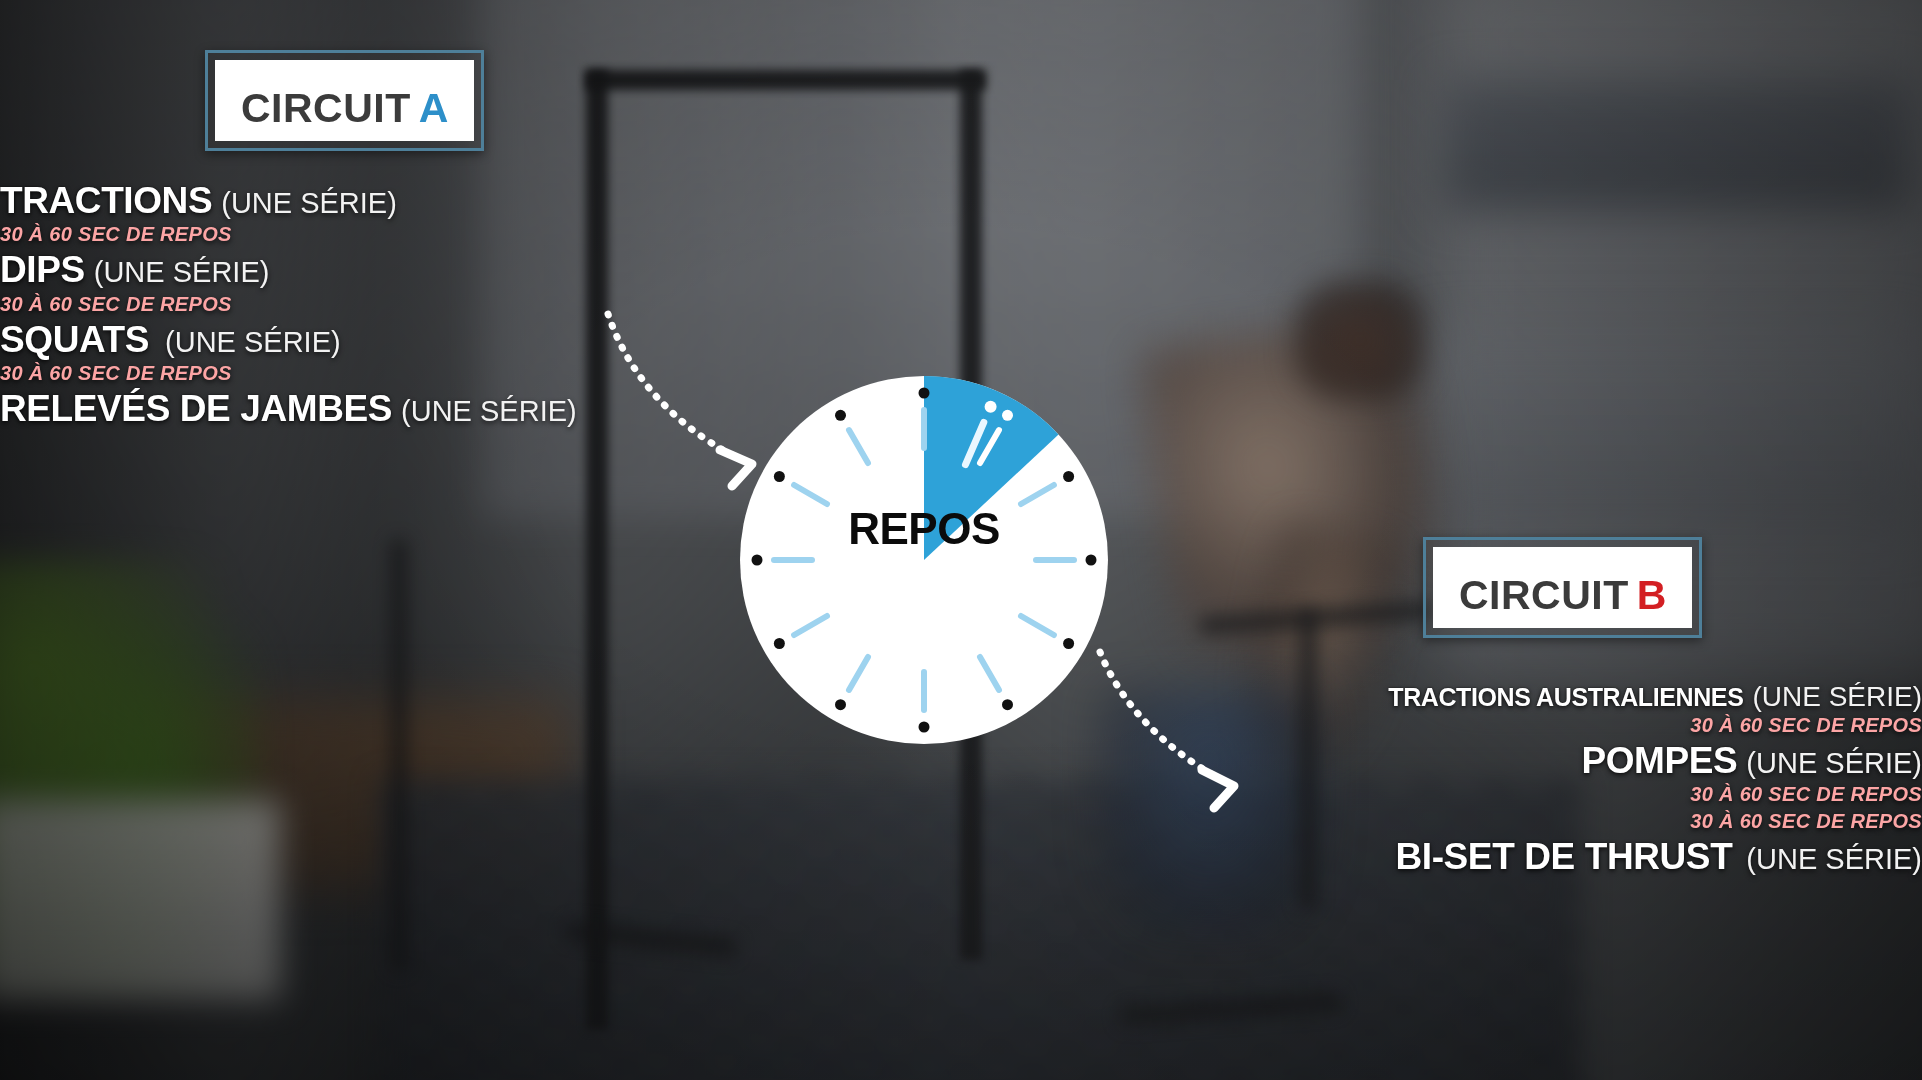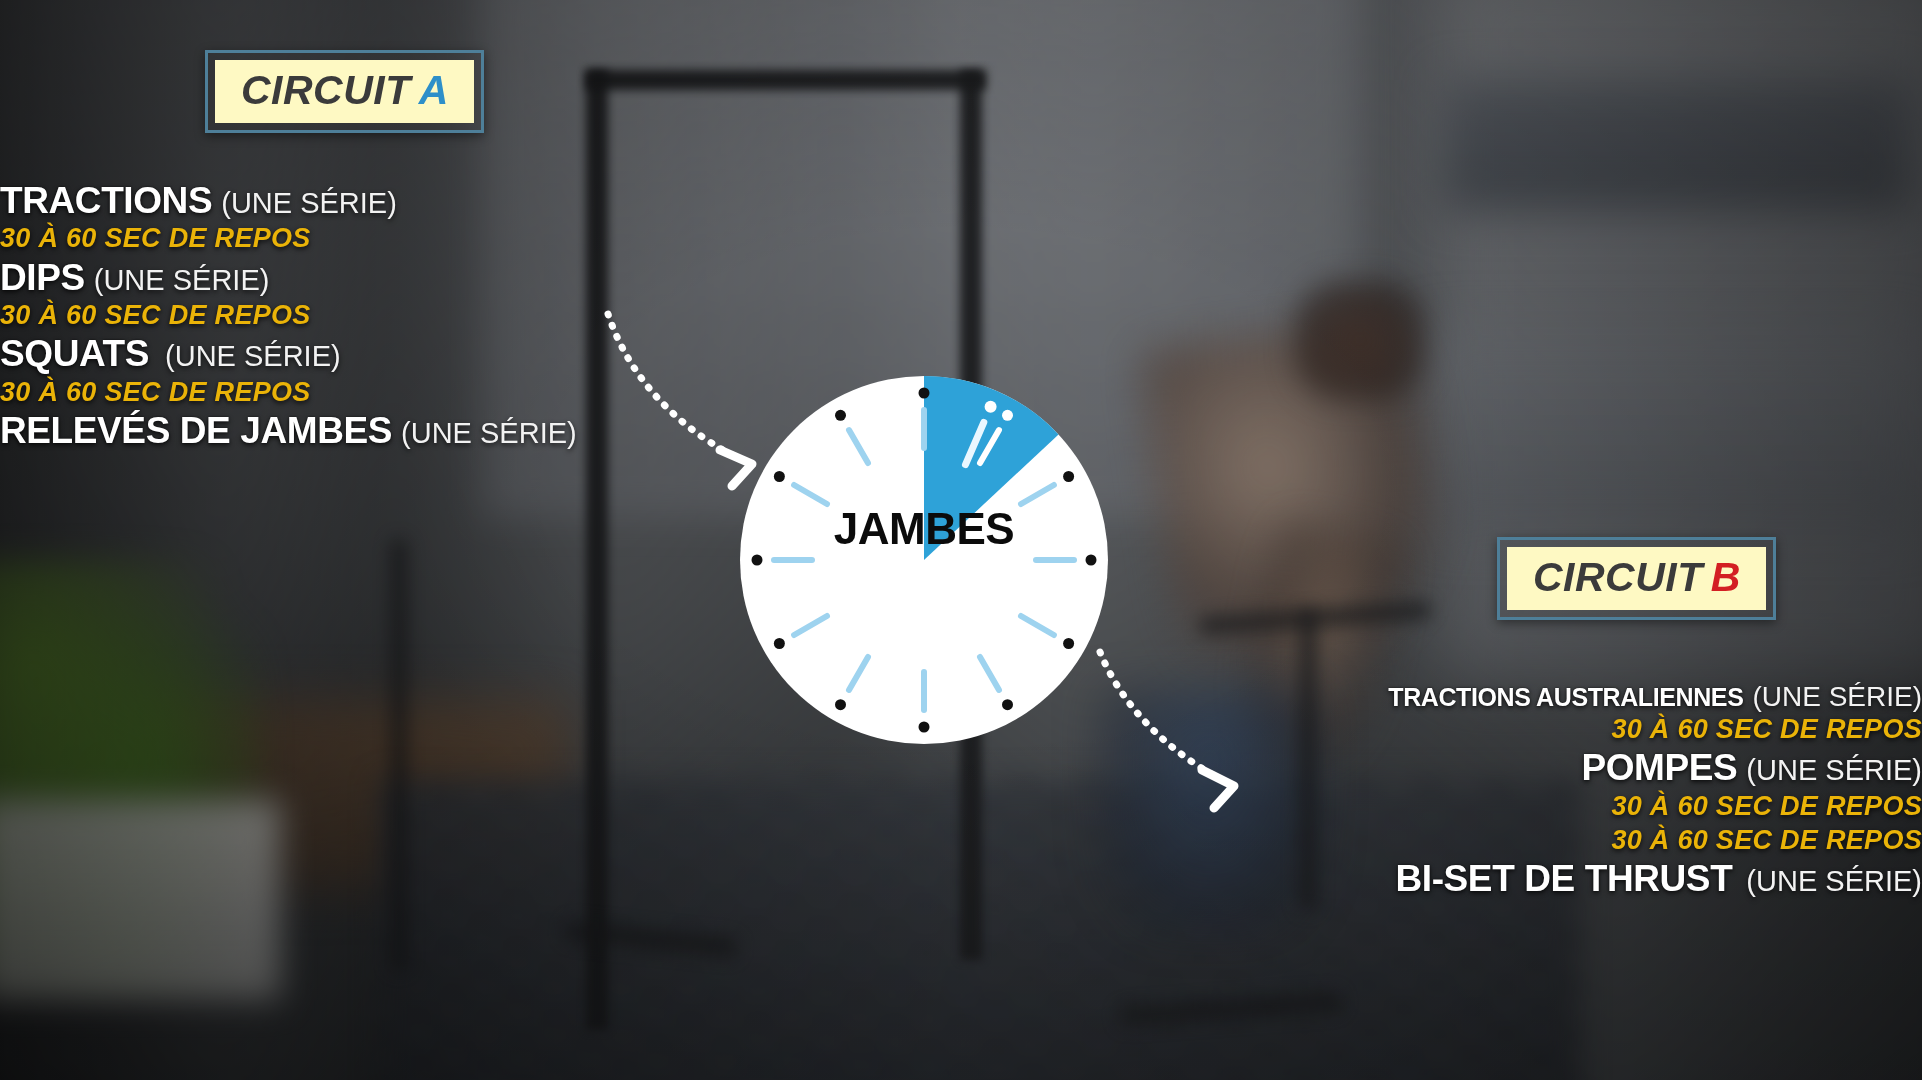--- a/index.html
+++ b/index.html
@@ -166,43 +166,42 @@
   }
 
   
   .badge {
     position: absolute;
     border: 3px solid #4e7f99;
     padding: 7px;
     box-shadow: 0 3px 10px rgba(0,0,0,.45);
   }
   .badge-inner {
-    background: #fef9c3;
-    padding: 10px 26px 12px 26px;
+    background: #ffffff;
+    padding: 28px 26px 12px 26px;
     white-space: nowrap;
-    font-style: italic;
   }
   .badge-text {
     font-family: "Liberation Sans", sans-serif;
     font-weight: bold;
     font-size: 41px;
     letter-spacing: .5px;
     color: #3b3b3b;
     line-height: 1;
     display: inline;
   }
   .badge-letter {
     font-weight: bold;
     font-size: 41px;
     line-height: 1;
     display: inline;
     margin-left: 8px;
   }
   #badge-a { left: 205px; top: 50px; }
-  #badge-b { left: 1497px; top: 537px; }
+  #badge-b { left: 1423px; top: 537px; }
 
   
   .circuit-list {
     position: absolute;
     line-height: 1.04;
   }
   #list-a { left: 0px; top: 182px; width: 672px; text-align: left; }
   #list-b { left: 1240px; top: 682px; width: 682px; text-align: right; }
 
   .ex-row {
@@ -226,22 +225,22 @@
     text-shadow: 0 2px 5px rgba(0,0,0,.75);
   }
   .rest-row {
     white-space: nowrap;
     margin: 3px 0 5px 0;
   }
   .rest-text {
     font-family: "Liberation Sans", sans-serif;
     font-weight: bold;
     font-style: italic;
-    font-size: 27px;
-    color: #eab308;
+    font-size: 20px;
+    color: #fca5a5;
     letter-spacing: .3px;
     text-shadow: 0 2px 5px rgba(0,0,0,.8);
   }
   
   #list-a .ex-row { margin-bottom: 0px; }
   #list-a .rest-row { margin: 4px 0 6px 0; }
   #list-b .rest-row { margin: 4px 0 6px 0; }
 
   
   #clock {
@@ -394,21 +393,21 @@
           <circle cx="17" cy="184.00000000000003" r="5.5" fill="#111111"></circle>
           <line x1="34" y1="184.00000000000003" x2="72" y2="184" stroke="#9ed3ef" stroke-width="6" stroke-linecap="round"></line>
           <circle cx="39.37375756799875" cy="100.49999999999999" r="5.5" fill="#111111"></circle>
           <line x1="54.0961894323342" y1="108.99999999999999" x2="87.00515477614287" y2="127.99999999999999" stroke="#9ed3ef" stroke-width="6" stroke-linecap="round"></line>
           <circle cx="100.49999999999993" cy="39.37375756799878" r="5.5" fill="#111111"></circle>
           <line x1="108.99999999999993" y1="54.096189432334256" x2="127.99999999999994" y2="87.0051547761429" stroke="#9ed3ef" stroke-width="6" stroke-linecap="round"></line>
           <circle cx="250.59109451051614" cy="30.850967577684287" r="6" fill="#ffffff"></circle>
           <line x1="243.81236033878693" y1="46.440988842231405" x2="225.4699031682256" y2="88.6257522639471" stroke="#eaf7ff" stroke-width="7" stroke-linecap="round"></line>
         </g>
     </svg>
-    <div class="clock-label" id="clock-line1">JAMBES</div>
+    <div class="clock-label" id="clock-line1">REPOS</div>
   </div>
 
   <svg class="arrow-svg" id="arrow-left" width="220" height="200" viewBox="0 0 220 200">
     <path d="M 8 14 C 30 80, 80 130, 142 160" stroke="#ffffff" stroke-width="7" fill="none" stroke-linecap="round" stroke-dasharray="1 11"></path>
     <path d="M 120 150 L 152 164 L 132 186" stroke="#ffffff" stroke-width="9" fill="none" stroke-linecap="round" stroke-linejoin="round"></path>
   </svg>
 
   <svg class="arrow-svg" id="arrow-right" width="220" height="190" viewBox="0 0 220 190">
     <path d="M 10 12 C 32 66, 76 110, 132 140" stroke="#ffffff" stroke-width="7" fill="none" stroke-linecap="round" stroke-dasharray="1 11"></path>
     <path d="M 112 130 L 144 146 L 124 168" stroke="#ffffff" stroke-width="9" fill="none" stroke-linecap="round" stroke-linejoin="round"></path>

